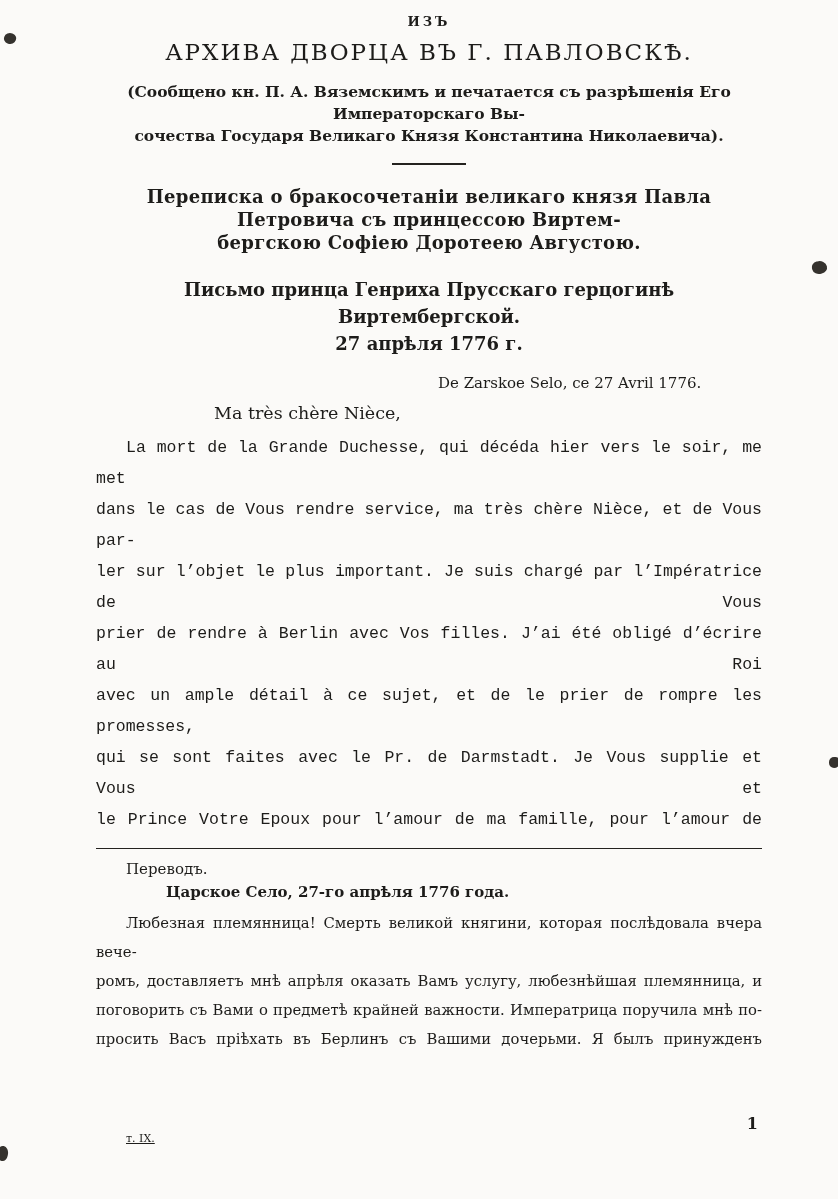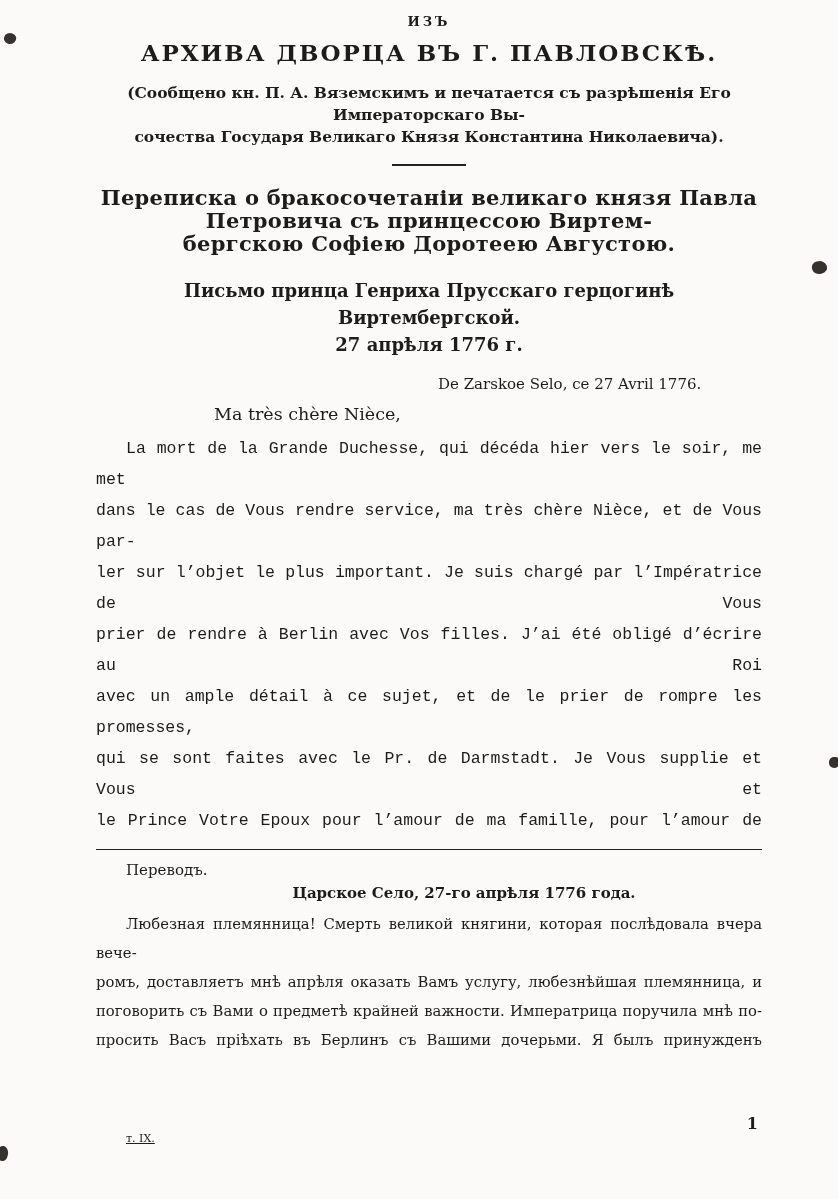--- a/index.html
+++ b/index.html
@@ -32,31 +32,31 @@
     margin-top: 14px;
     text-align: center;
     font-size: 13px;
     font-weight: bold;
     letter-spacing: 3px;
   }
   .subtitle {
     margin: 10px 0 0 0;
     text-align: center;
     font-size: 23px;
-    font-weight: bold;
+    font-weight: normal;
     letter-spacing: 2px;
   }
   .credit { margin-top: 16px; font-weight: bold; font-size: 15.5px; }
   .credit .line { text-align: center; line-height: 22px; }
   .rule-short {
     width: 74px;
     border-top: 2.5px solid #24221f;
     margin: 16px auto 0 auto;
   }
-  .section-head { margin-top: 20px; font-weight: bold; font-size: 21px; }
+  .section-head { margin-top: 20px; font-weight: bold; font-size: 18px; }
   .section-head .line { text-align: center; line-height: 23px; letter-spacing: 0.3px; }
   .letter-head { margin-top: 22px; text-align: center; font-weight: bold; font-size: 18px; }
   .letter-head div { line-height: 27px; }
   .dateline {
     margin-top: 17px;
     padding-left: 342px;
     font-size: 15px;
   }
   .salutation {
     margin-top: 11px;
@@ -77,21 +77,20 @@
     width: 666px;
   }
   .perevod {
     margin-top: 11px;
     padding-left: 30px;
     font-size: 15px;
   }
   .trans-dateline {
     margin-top: 5px;
     margin-left: 70px;
-    text-align: center;
     font-size: 15px;
     font-weight: bold;
   }
   .russian-par { margin-top: 7px; font-size: 14.8px; }
   .russian-par .line {
     line-height: 29px;
     text-align: justify;
     text-align-last: justify;
   }
   .russian-par .line.first-line { text-indent: 30px; }

